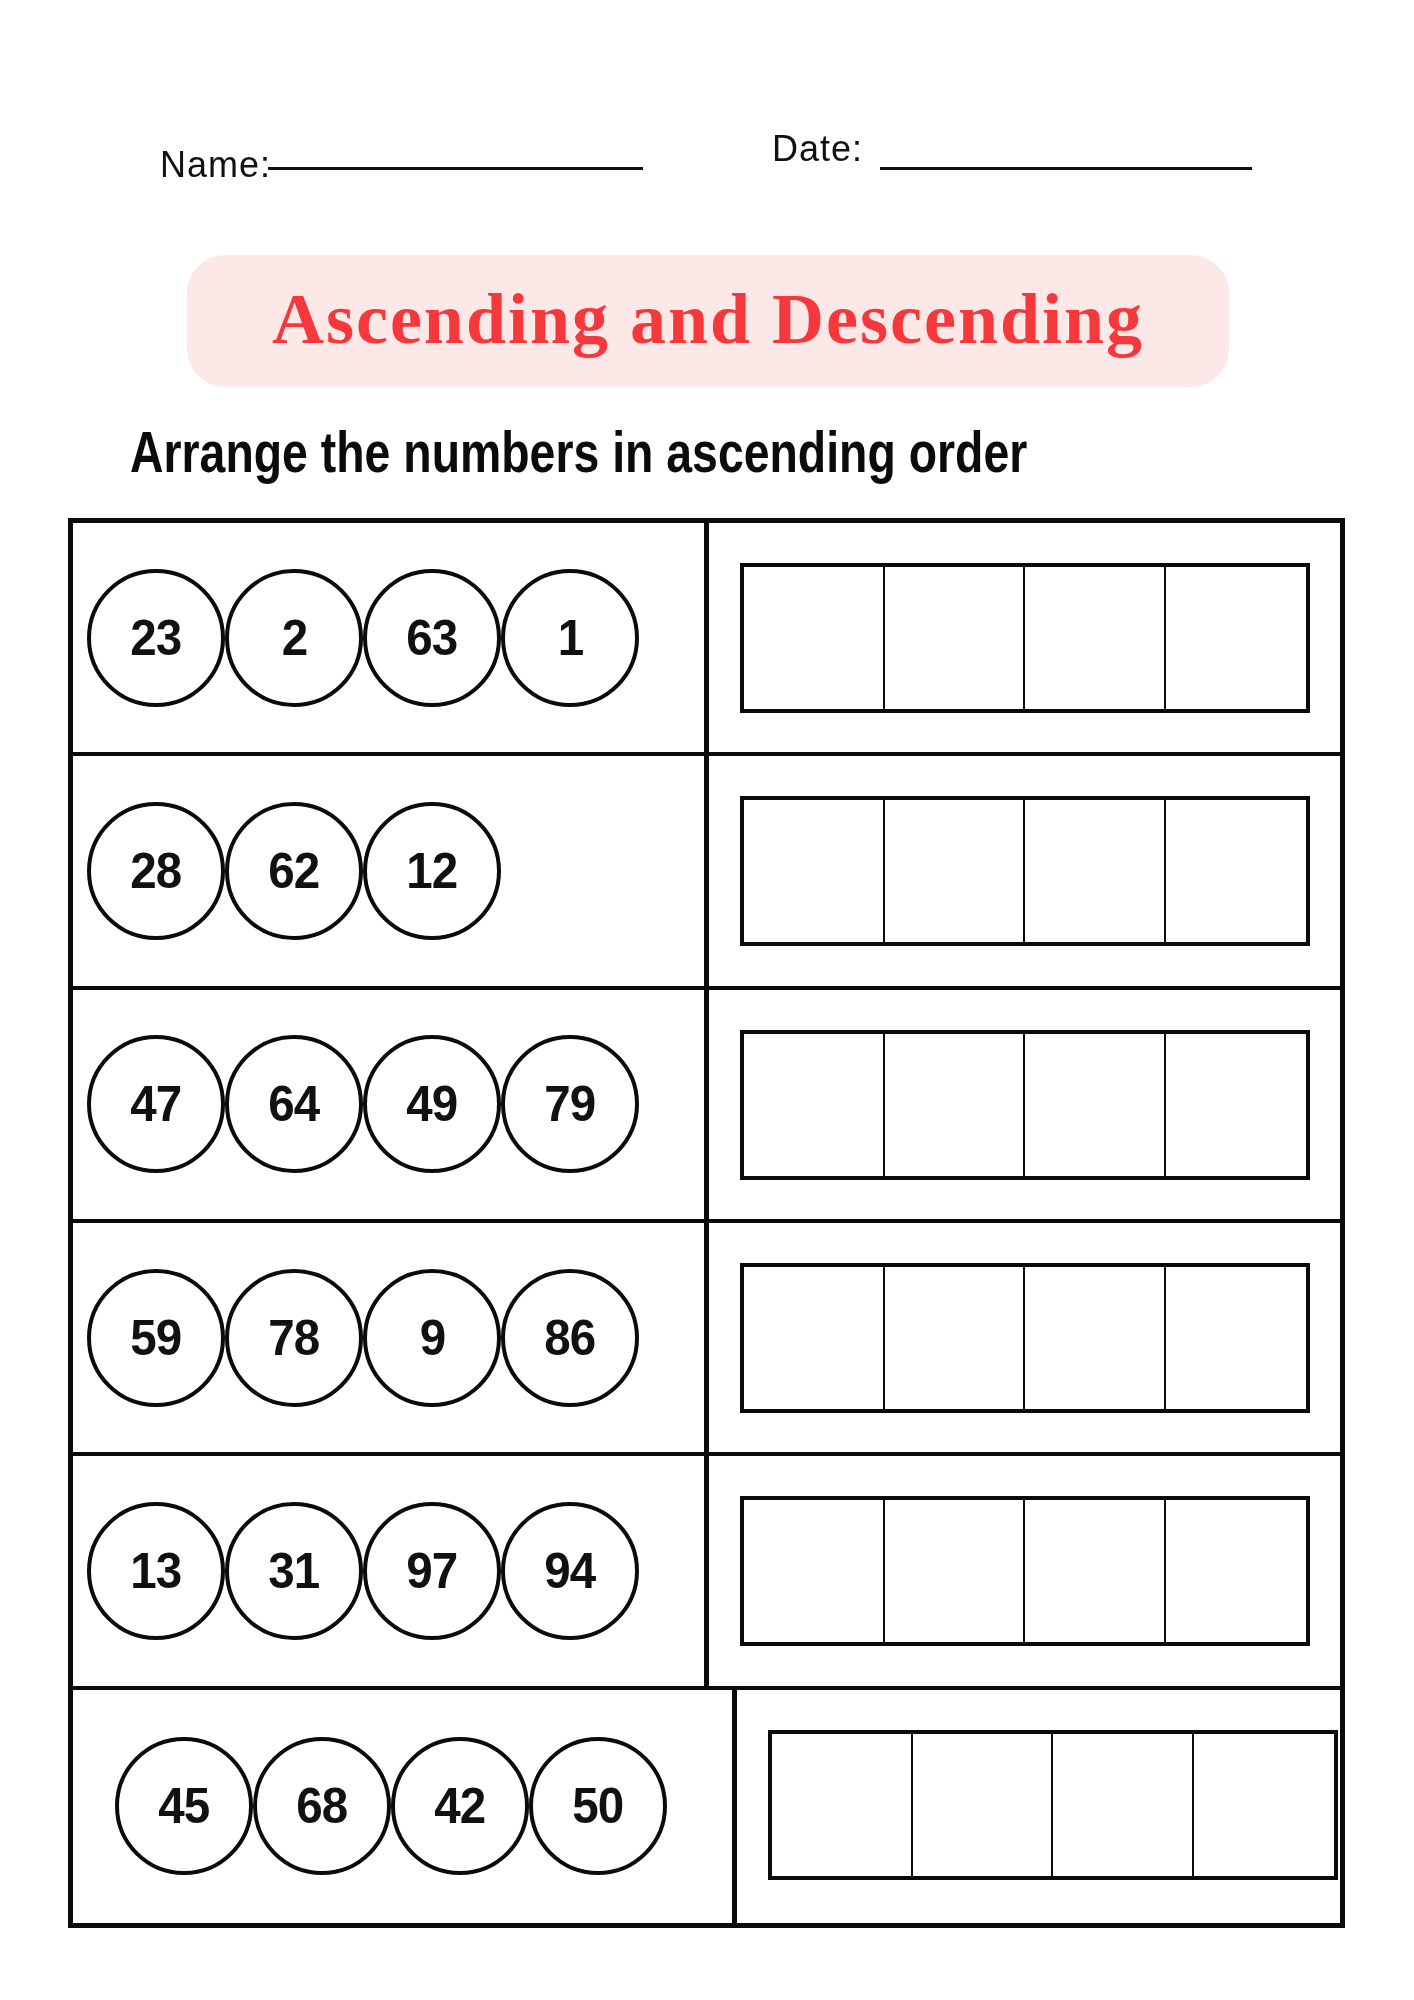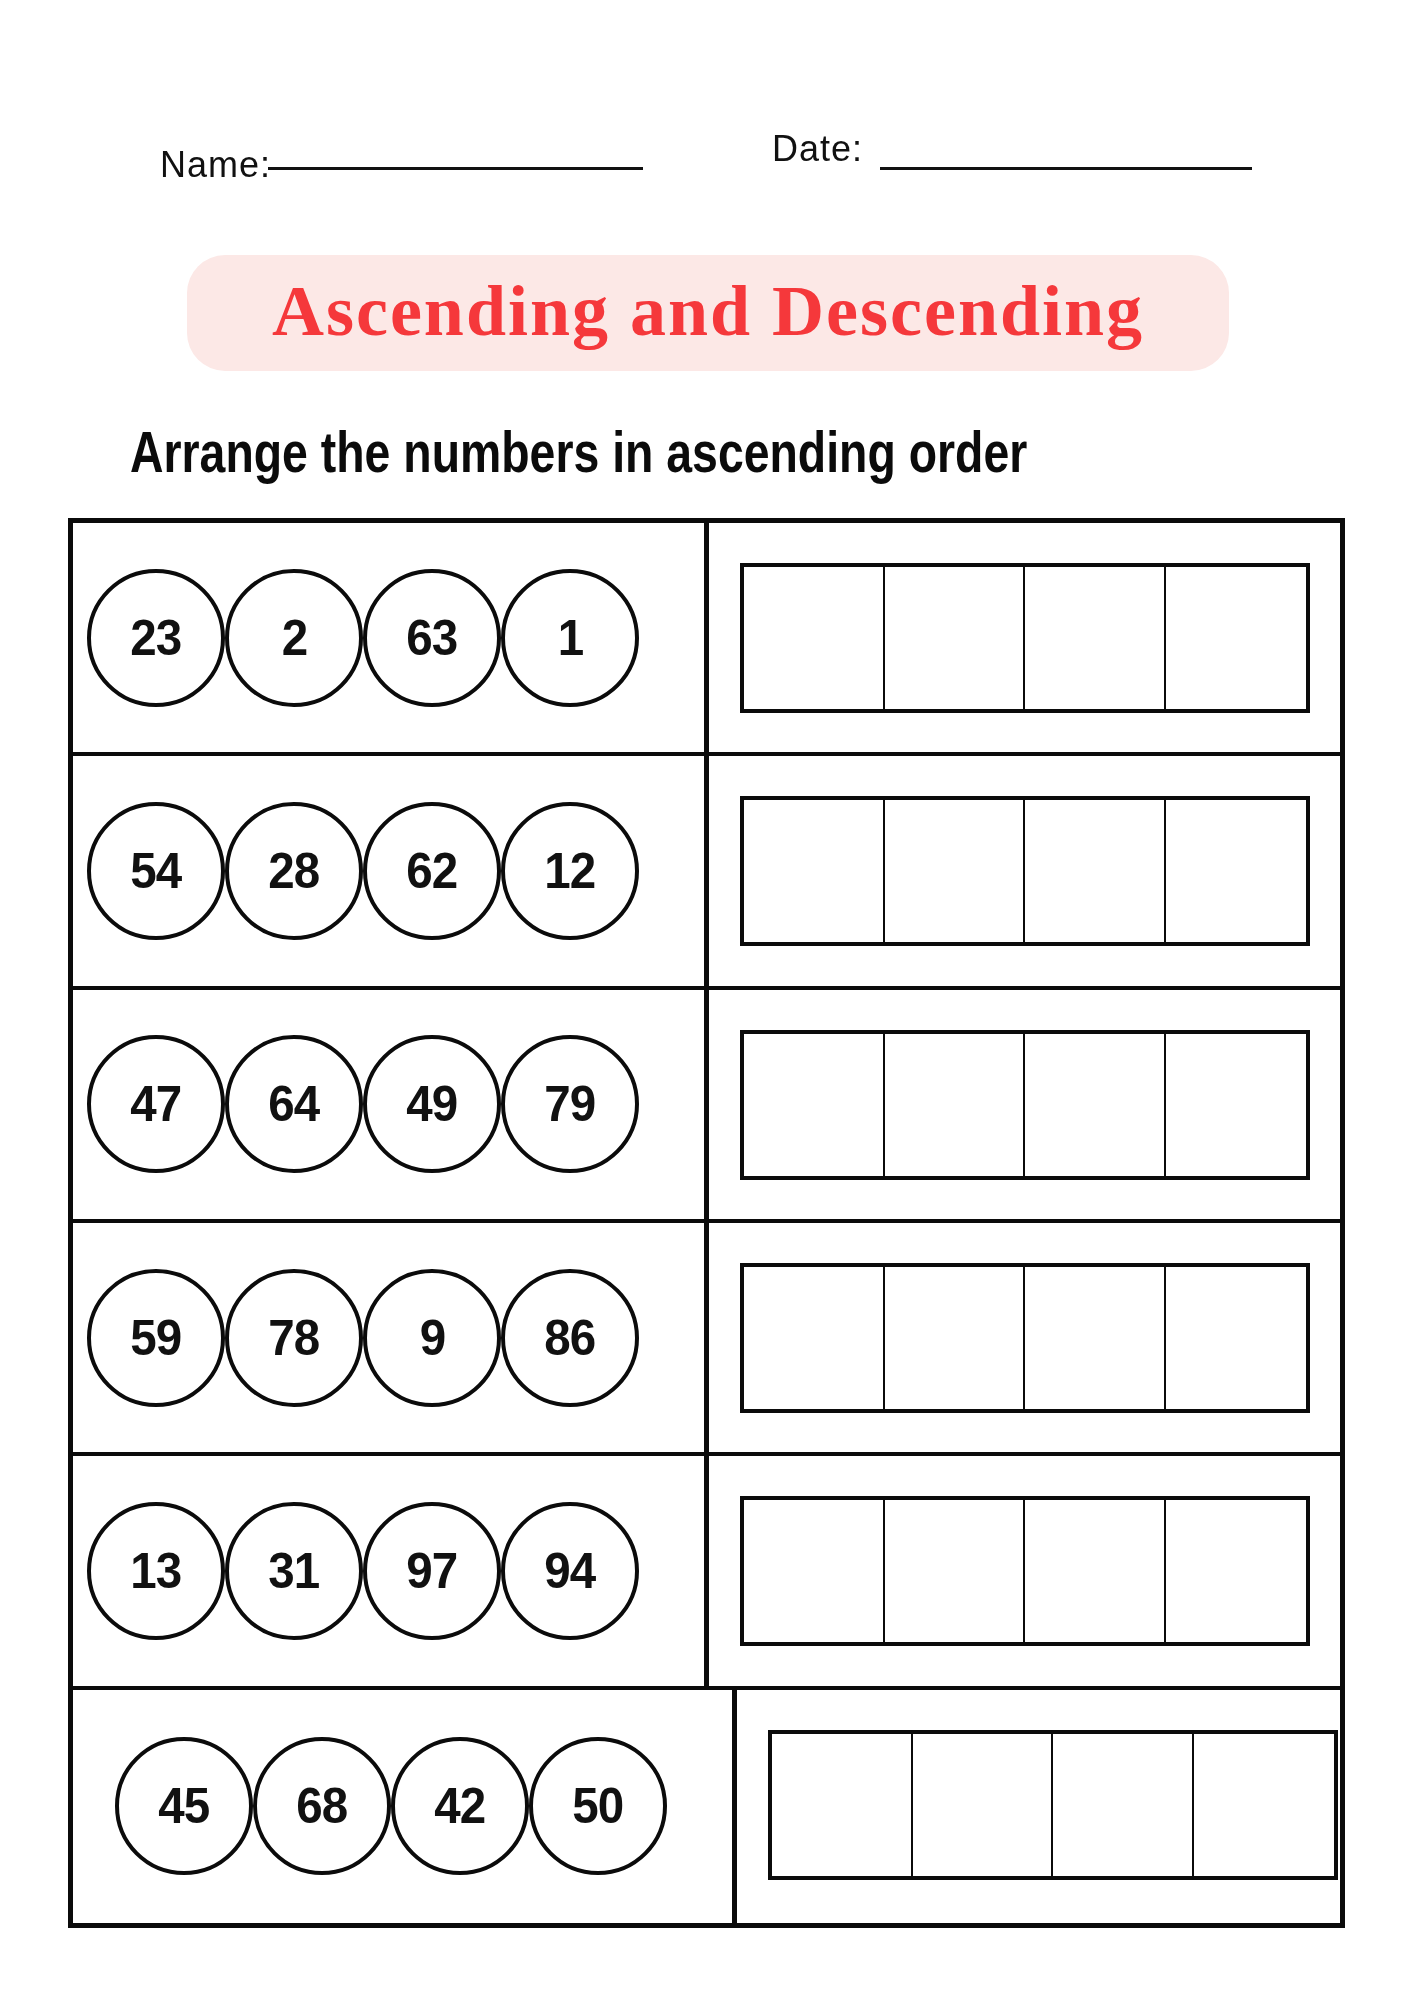--- a/index.html
+++ b/index.html
@@ -27,21 +27,21 @@
     height:3px;background:#111;
     top:167px;
   }
   .name-line{left:268px;width:375px;}
   .date-line{left:880px;width:372px;}
 
   
   .banner{
     position:absolute;
     left:187px;top:255px;
-    width:1042px;height:116px;
+    width:1042px;height:132px;
     background:var(--banner-bg,#fce8e6);
     border-radius:38px;
     display:flex;align-items:center;justify-content:center;
   }
   .banner-title{
     font-family:"Liberation Serif", serif;
     font-weight:700;
     font-size:72px;
     letter-spacing:2px;
     color:var(--accent,#f5383b);
@@ -163,23 +163,20 @@
           <div class="answer-box"></div>
           <div class="answer-box"></div>
           <div class="answer-box"></div>
         </div>
       </div>
     </div>
 
     <div class="w-row">
       <div class="cell-left">
         <div class="circle">
-            <span>54</span>
-          </div>
-        <div class="circle">
             <span>28</span>
           </div>
         <div class="circle">
             <span>62</span>
           </div>
         <div class="circle">
             <span>12</span>
           </div>
       </div>
       <div class="cell-right">

